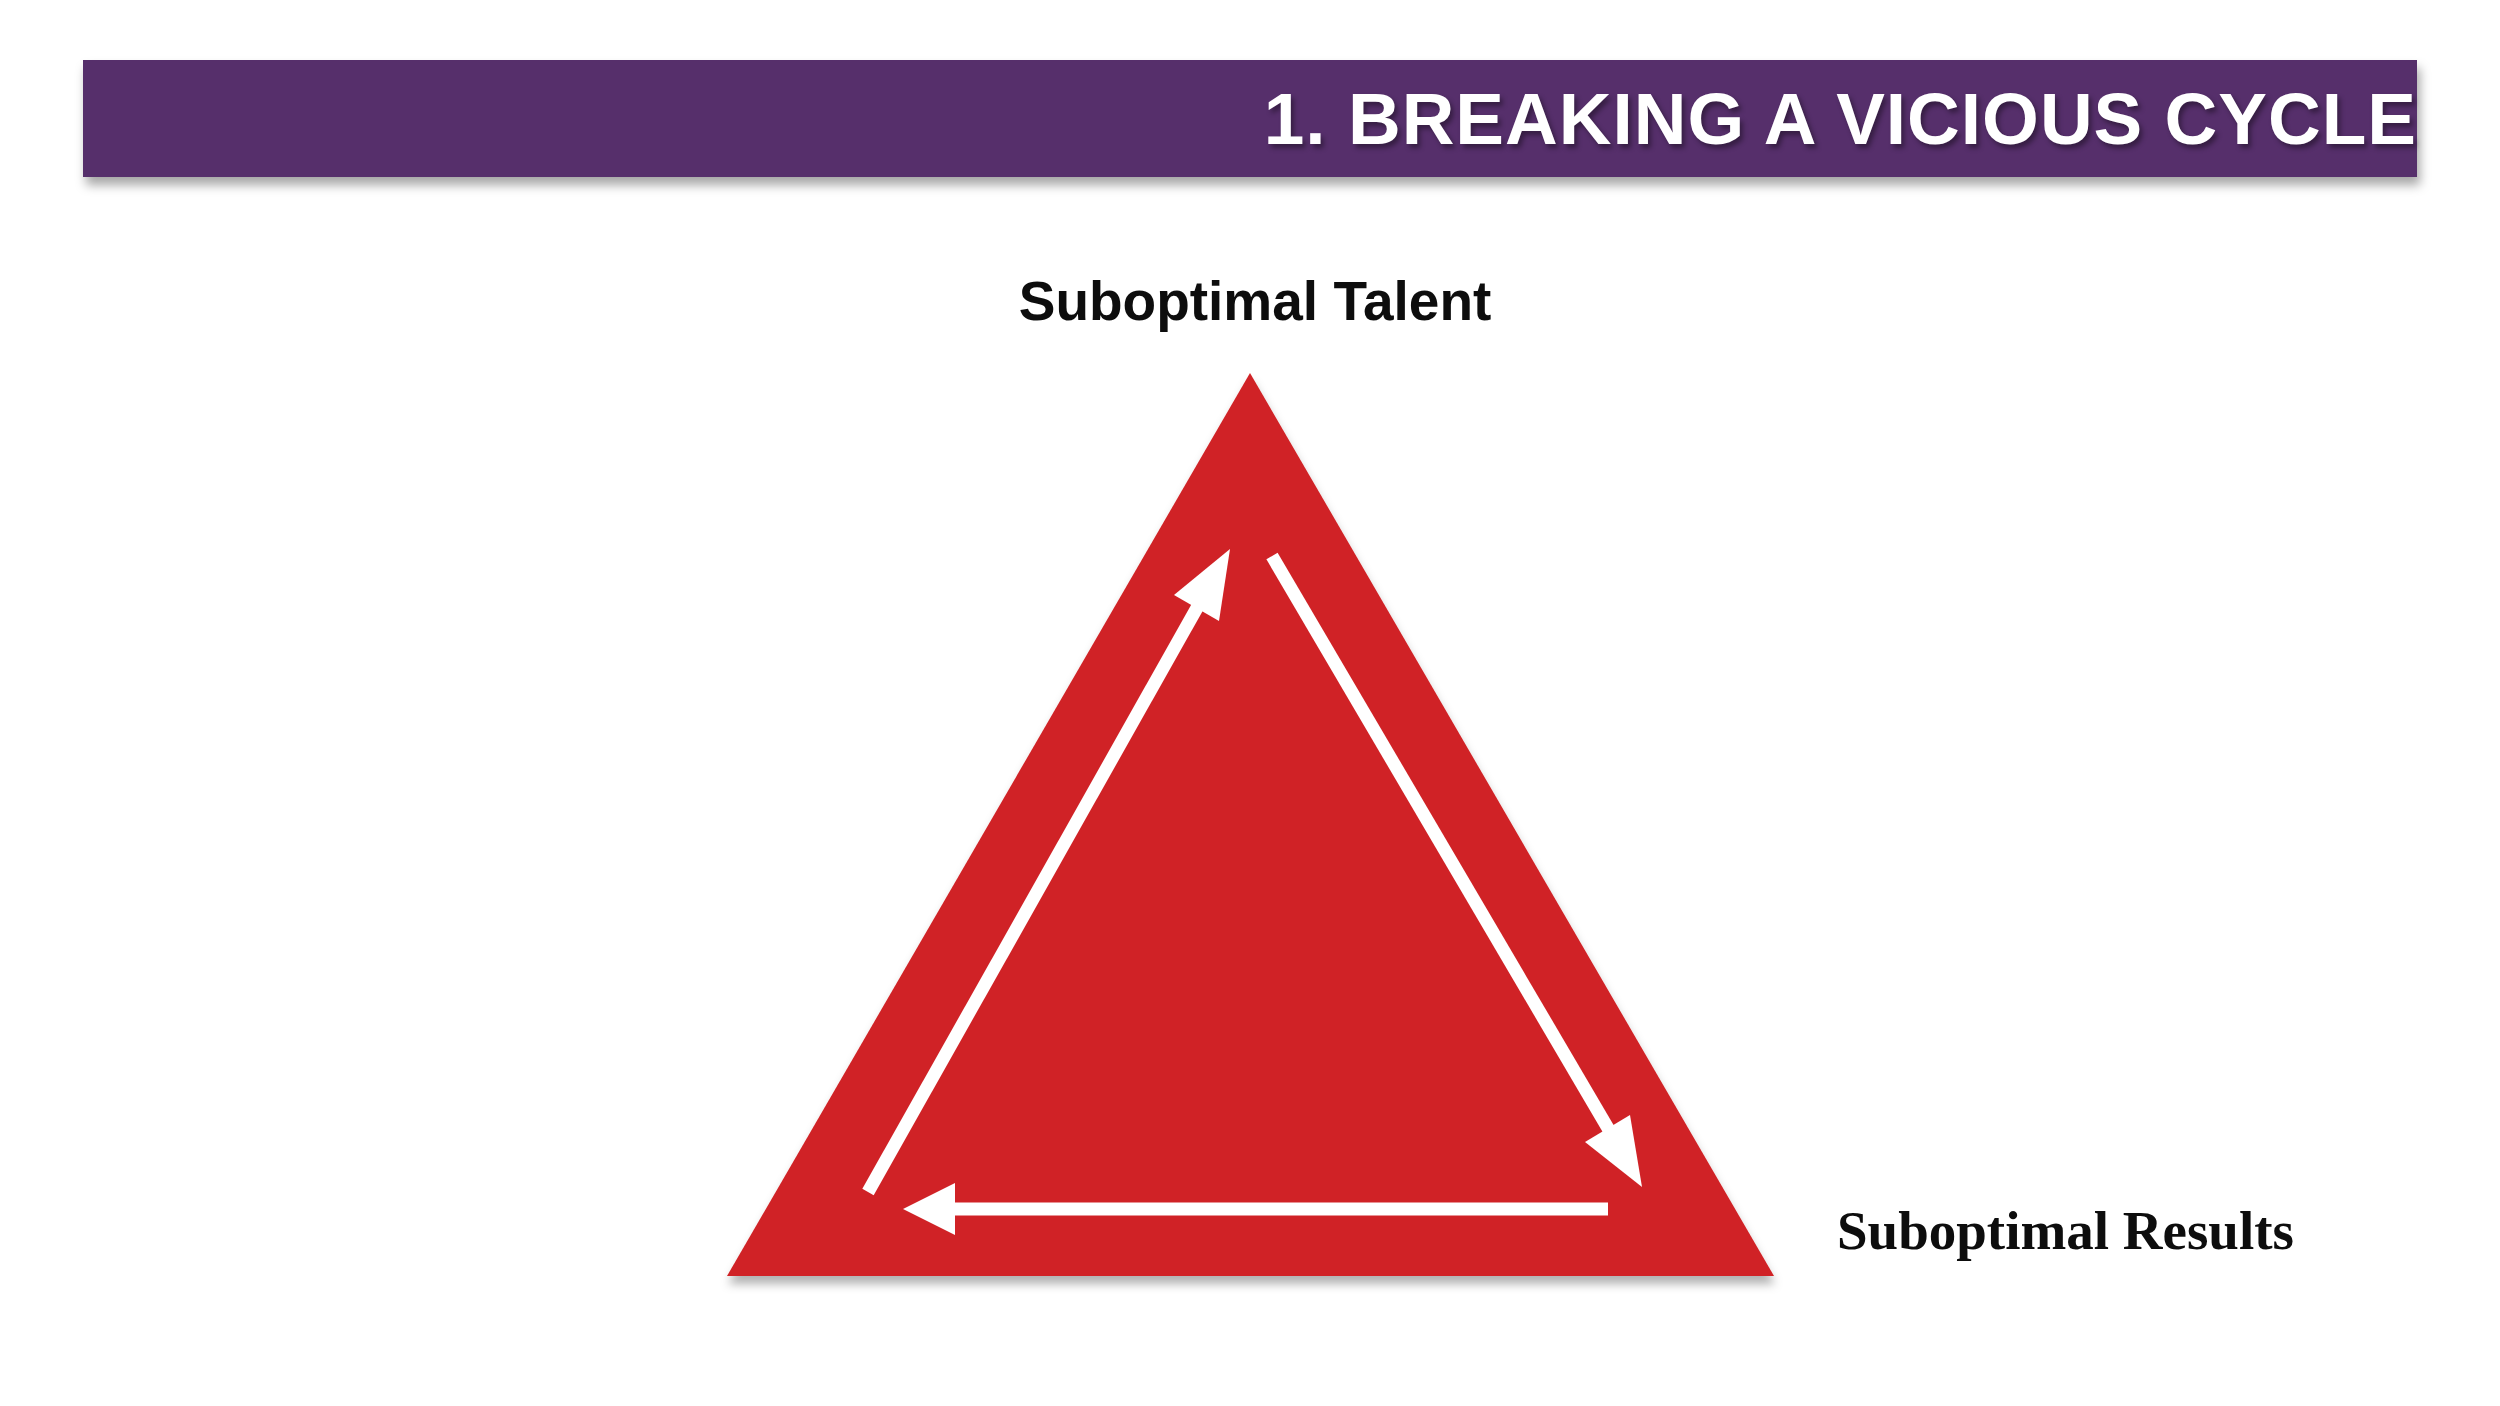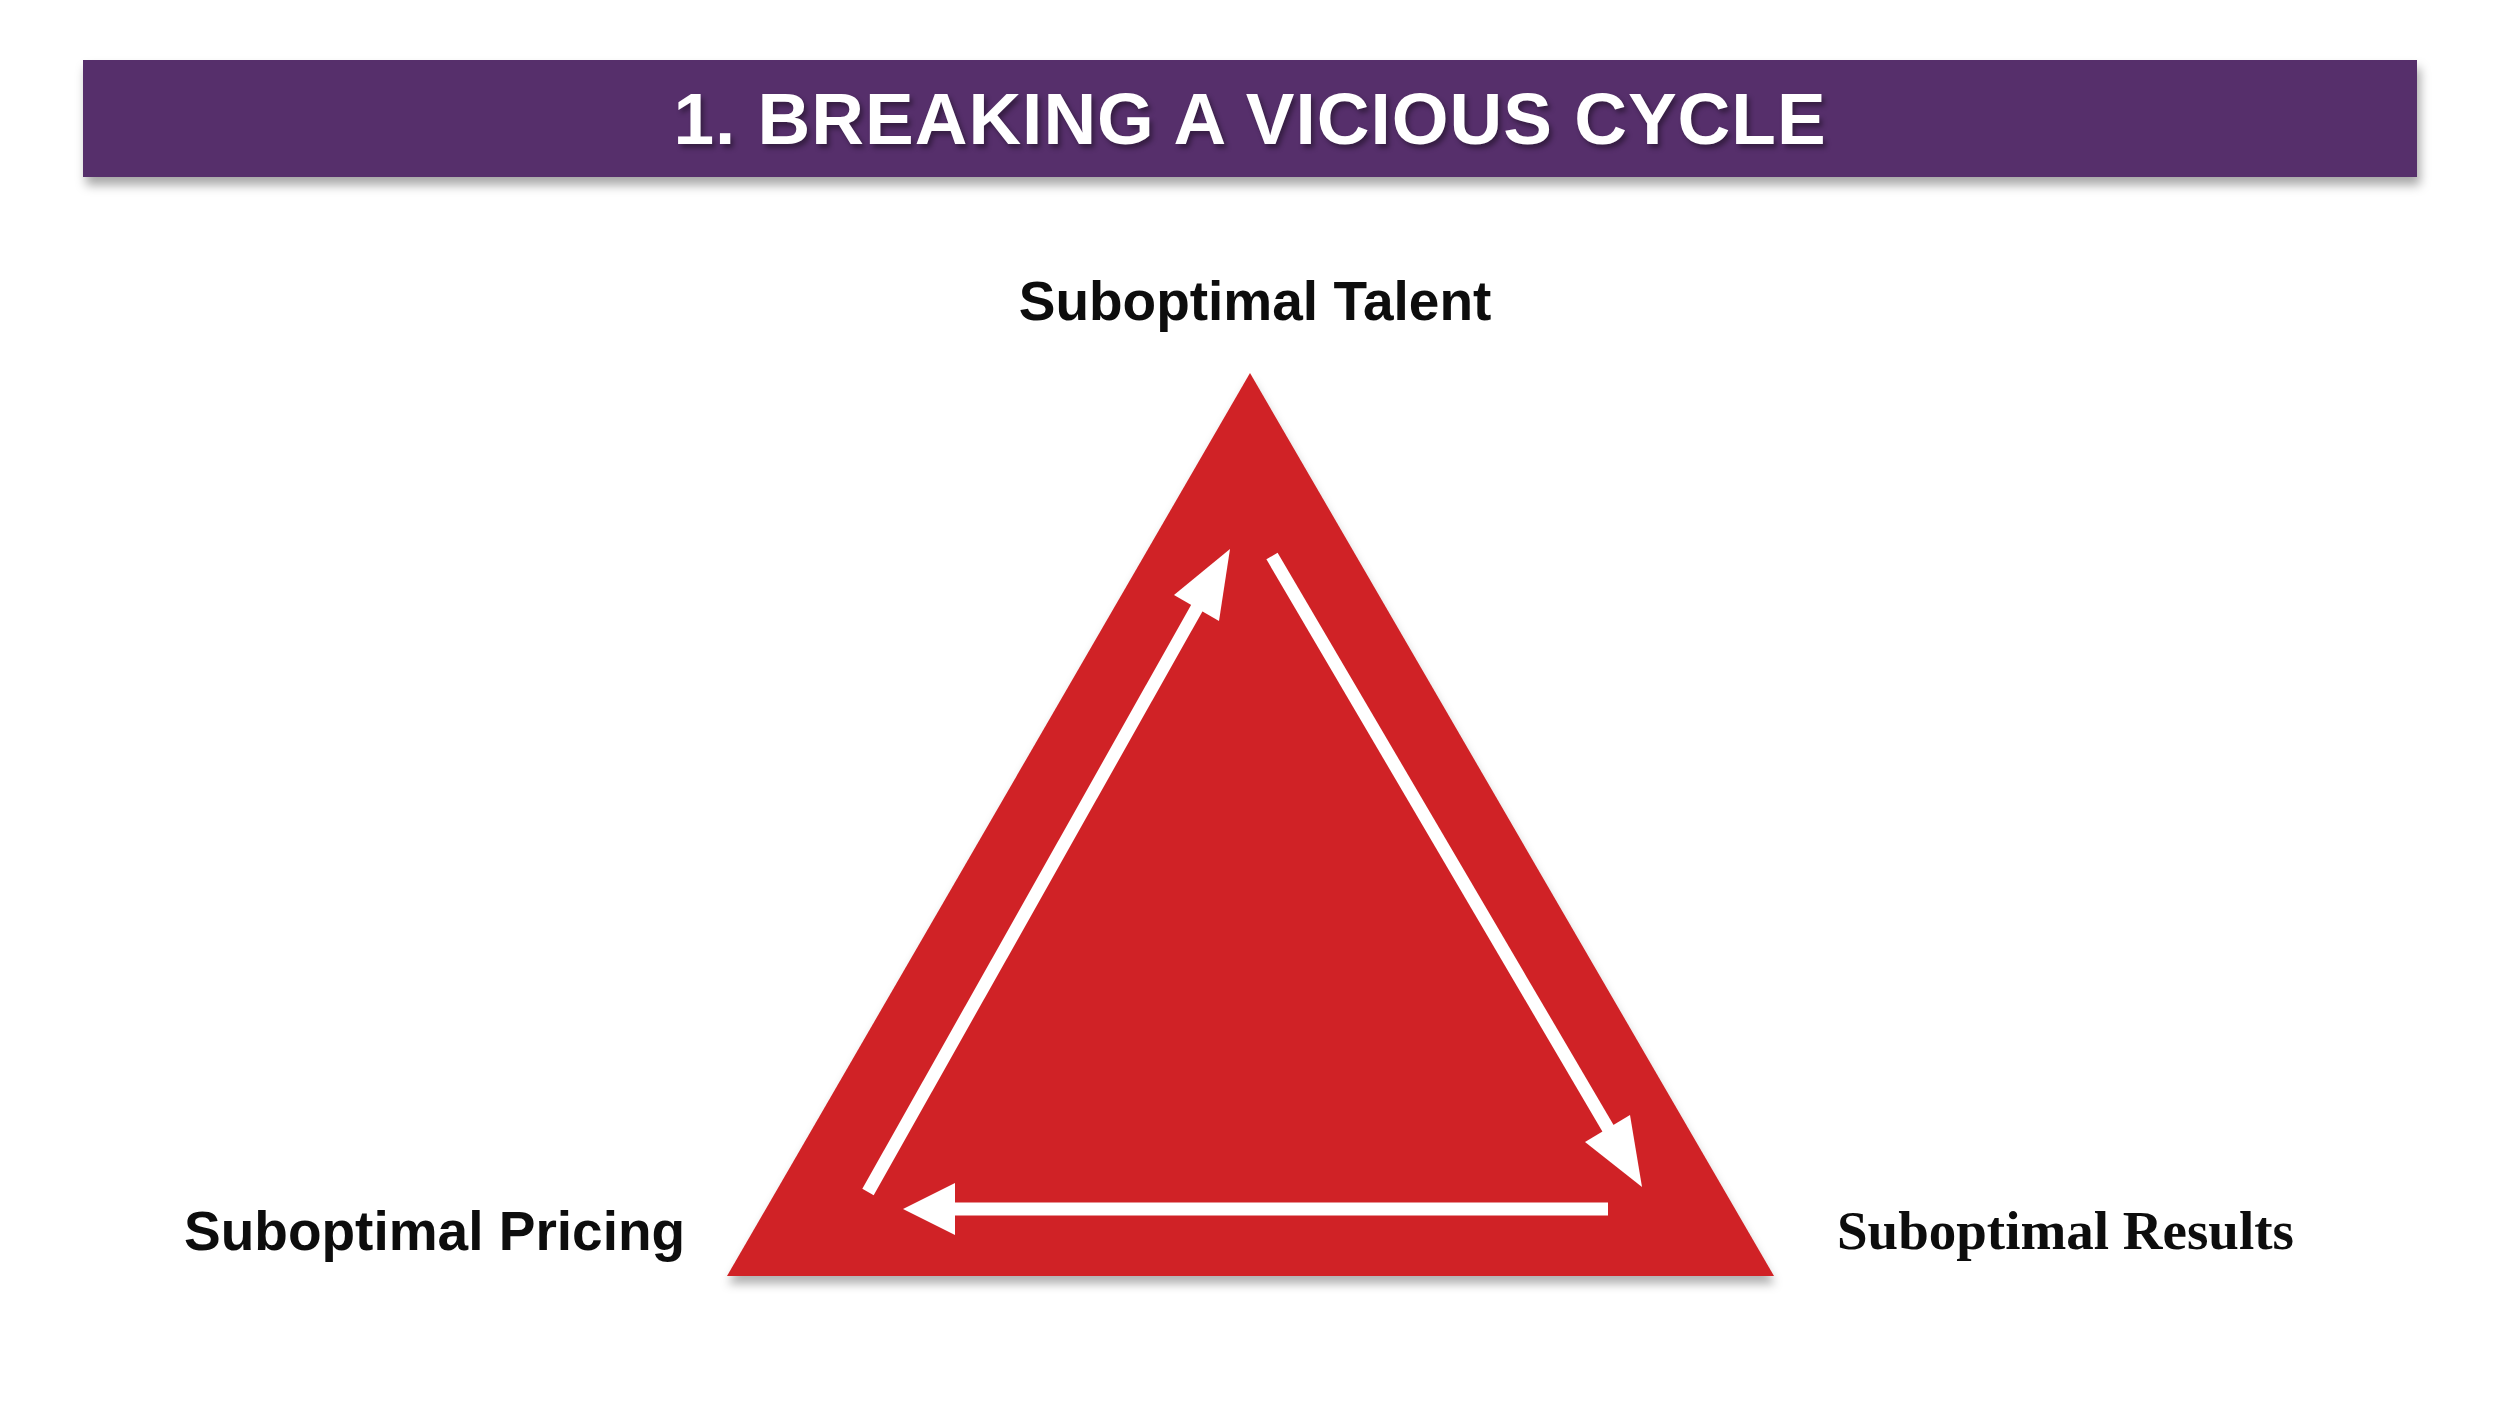--- a/index.html
+++ b/index.html
@@ -22,21 +22,21 @@
     width: 2334px;
     height: 117px;
     background: #562f6b;
     box-shadow: 3px 8px 10px rgba(0, 0, 0, 0.35);
   }
   .title-text {
     display: block;
     width: 100%;
     height: 117px;
     line-height: 117px;
-    text-align: center;
+    text-align: right;
     color: #ffffff;
     font-size: 73px;
     font-weight: bold;
     letter-spacing: 1px;
     text-shadow: 3px 4px 5px rgba(0, 0, 0, 0.38);
     white-space: nowrap;
   }
   .node-label {
     position: absolute;
     color: #0d0d0d;
@@ -99,15 +99,14 @@
     <g>
       <line x1="1608" y1="1209" x2="952" y2="1209" stroke-width="13" stroke="#ffffff"></line>
       <polygon points="903,1209 955,1183 955,1235" fill="#ffffff"></polygon>
     </g>
   </svg>
 
   <div class="node-label label-top">Suboptimal Talent</div>
 
   <div class="node-label label-bottom-right">Suboptimal Results</div>
 
-  <div class="node-label label-bottom-left">Suboptimal Pricing</div>
 
 </div>
 
 </body></html>

